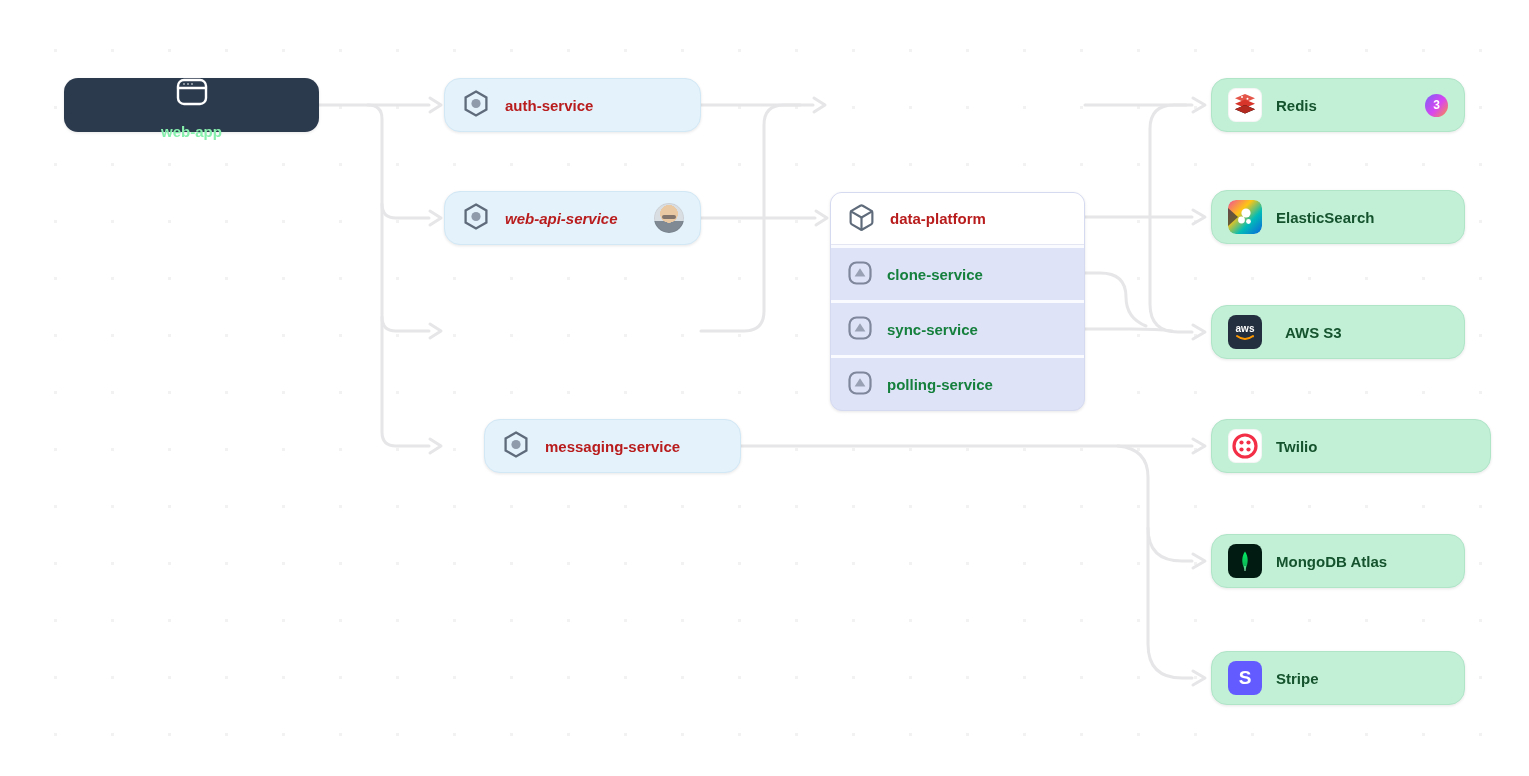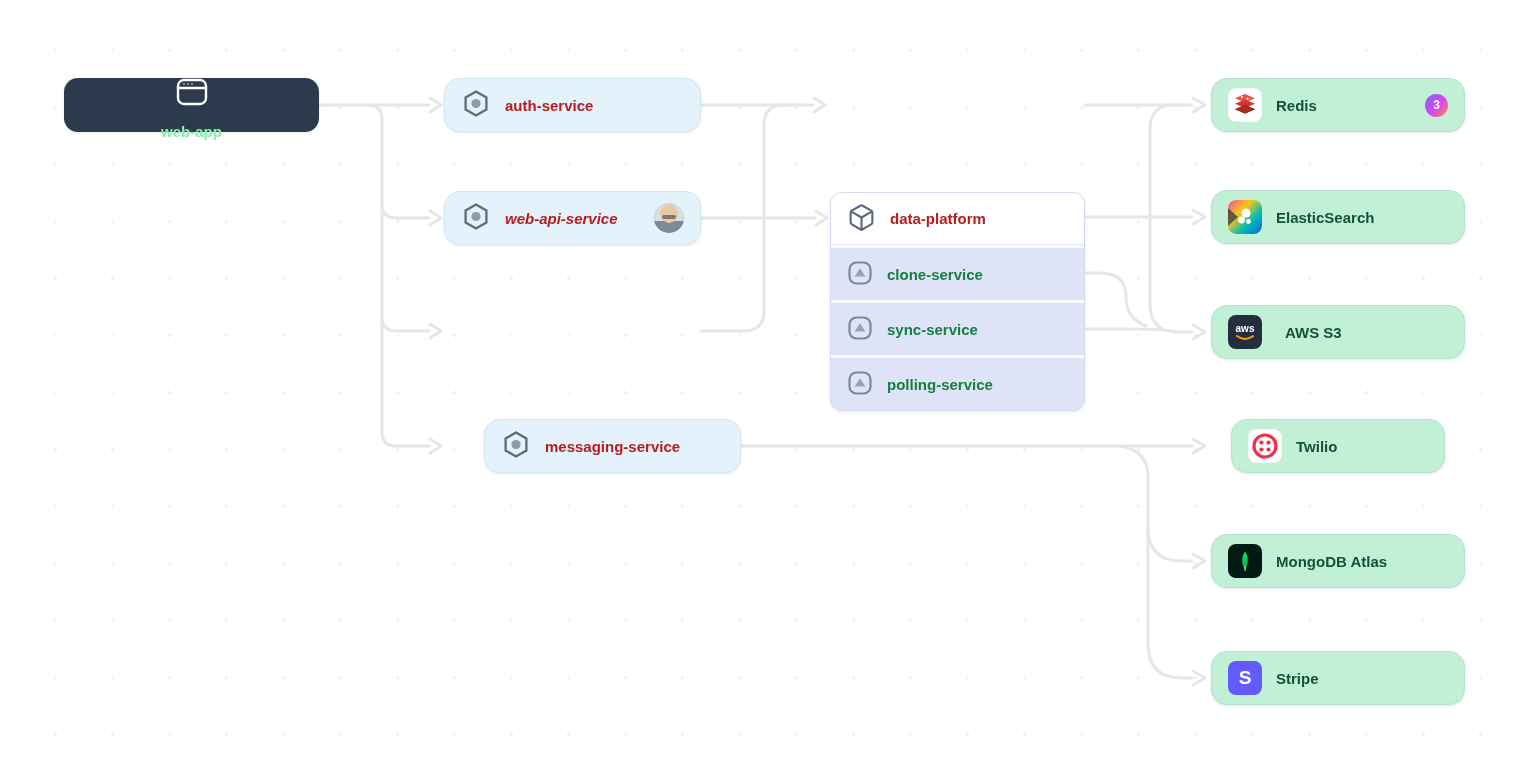--- a/index.html
+++ b/index.html
@@ -72,21 +72,21 @@
   
   .pos-webapp{left:64px;top:78px;width:255px;}
   .pos-svc0{left:444px;top:78px;width:257px;}
   .pos-svc1{left:444px;top:191px;width:257px;font-style:italic;}
   .pos-svc2{left:444px;top:304px;width:257px;}
   .pos-svc3{left:444px;top:419px;width:257px;margin-left:40px;}
   .pos-rabbit{left:828px;top:78px;width:257px;}
   .pos-ext0{left:1211px;top:78px;width:254px;}
   .pos-ext1{left:1211px;top:190px;width:254px;}
   .pos-ext2{left:1211px;top:305px;width:254px;gap:23px;}
-  .pos-ext3{left:1211px;top:419px;width:214px;margin-left:20px;}
+  .pos-ext3{left:1211px;top:419px;width:280px;}
   .pos-ext4{left:1211px;top:534px;width:254px;}
   .pos-ext5{left:1211px;top:651px;width:254px;}
 </style>
 </head>
 <body>
 
 <div class="canvas">
   <div class="dotgrid"></div>
 
   <svg class="edges" width="1529" height="776" viewBox="0 0 1529 776" fill="none" stroke="#e6e6e8" stroke-width="3" stroke-linecap="round" stroke-linejoin="round">

